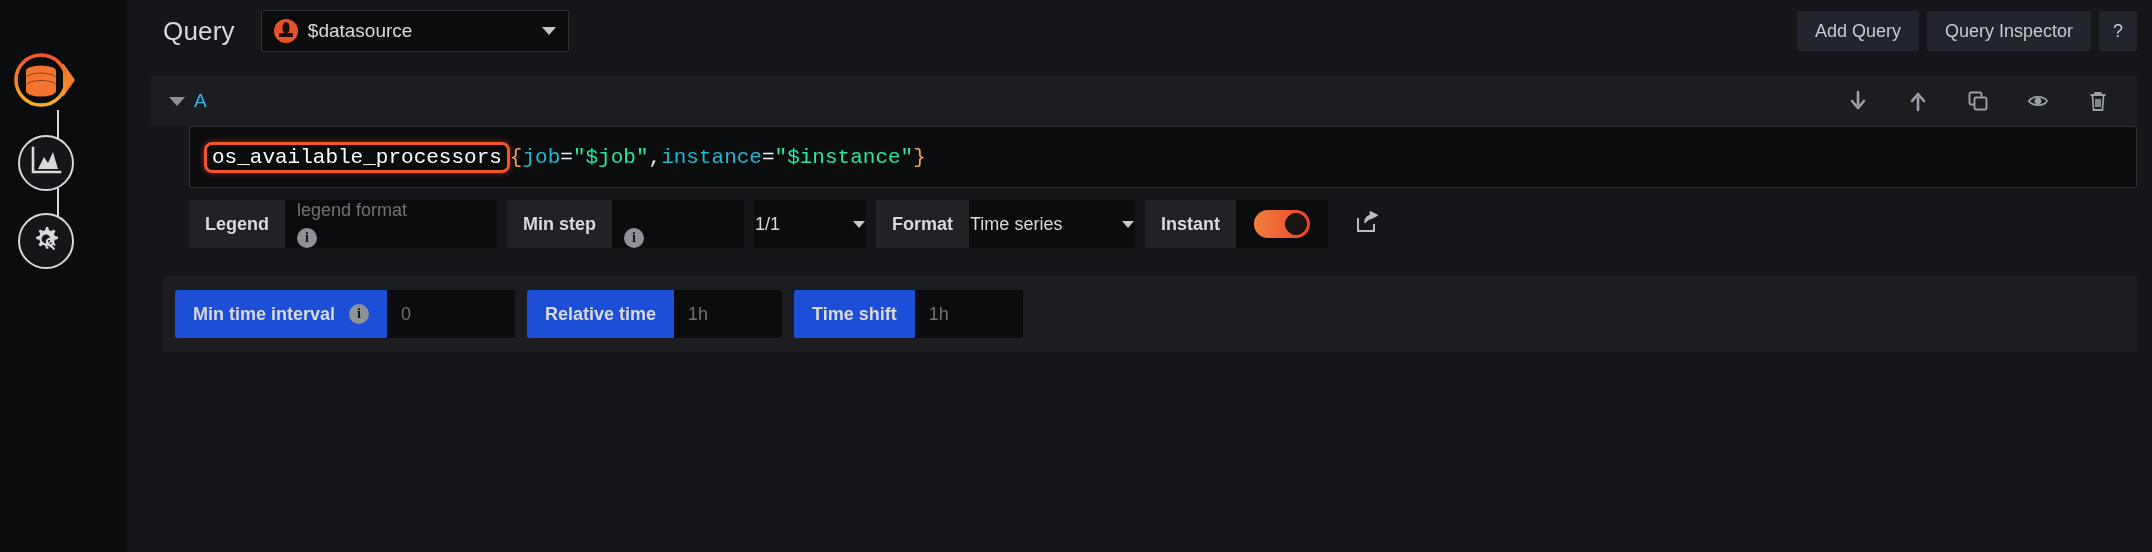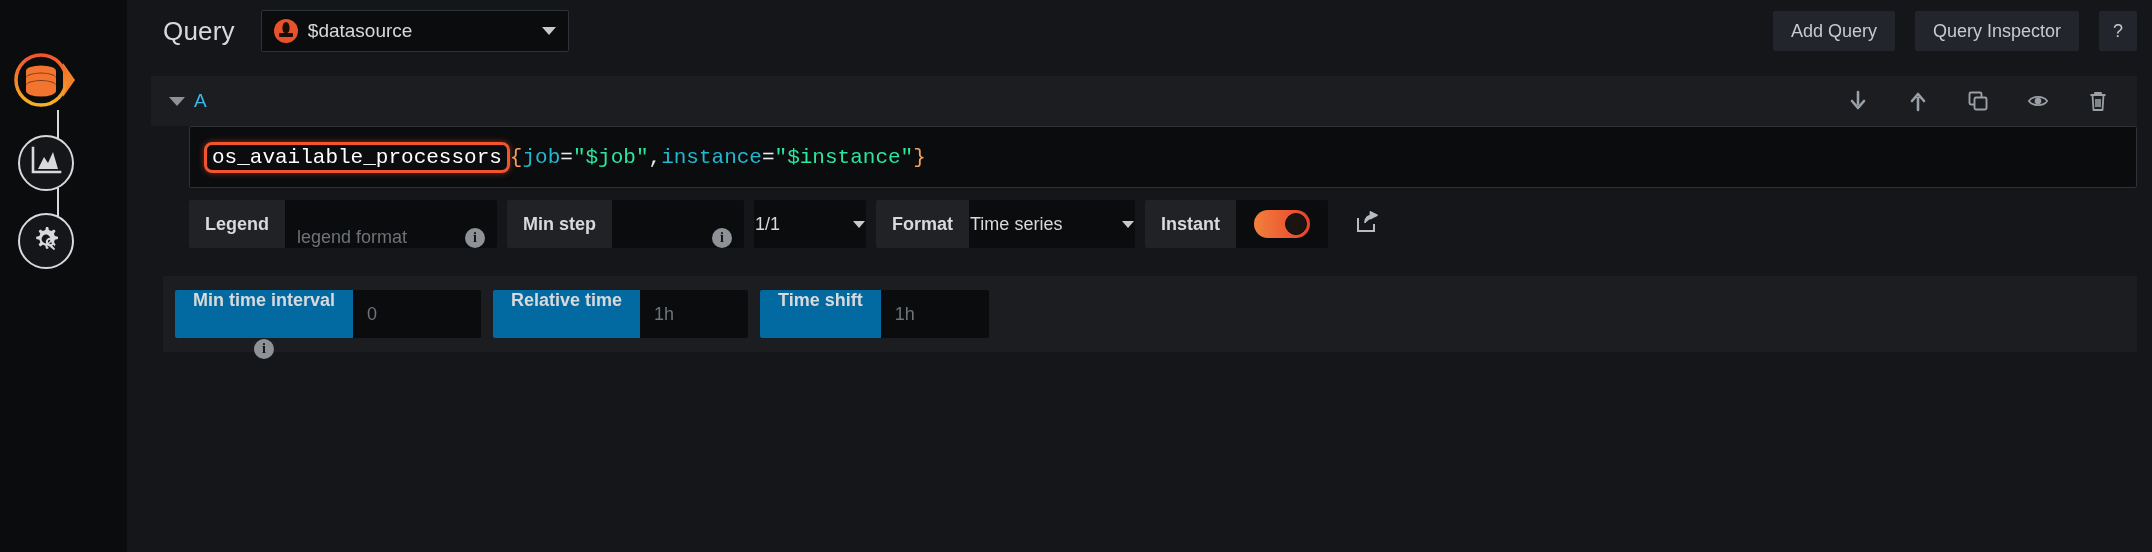--- a/index.html
+++ b/index.html
@@ -123,21 +123,21 @@
   .caret {
     width: 0; height: 0;
     border-left: 7px solid transparent;
     border-right: 7px solid transparent;
     border-top: 8px solid #c7c9cb;
   }
 
   .hdr-actions {
     margin-left: auto;
     display: flex;
-    gap: 20px;
+    gap: 8px;
   }
   .hdr-btn {
     height: 40px;
     padding: 0 18px;
     background: #22252b;
     border: none;
     border-radius: 2px;
     color: #c7cbd1;
     font-size: 18px;
     font-family: "Liberation Sans", sans-serif;
@@ -239,25 +239,26 @@
     font-size: 18px;
     font-weight: bold;
     border-radius: 2px 0 0 2px;
     white-space: nowrap;
   }
   .finput {
     background: #0b0c0e;
     border: none;
     border-radius: 0 2px 2px 0;
     display: flex;
-    align-items: flex-end;
+    align-items: flex-start;
     padding: 0 12px;
     color: #d8d9da;
     font-size: 18px;
     position: relative;
+    flex-direction: column;
   }
   .finput .ph { color: #6e7378; font-size: 18px; }
   .info-i {
     width: 20px; height: 20px;
     border-radius: 50%;
     background: #8e9297;
     color: #141619;
     font-size: 14px;
     font-weight: bold;
     font-family: "Liberation Serif", serif;
@@ -313,30 +314,29 @@
     margin: 28px 24px 0 36px;
     background: #1b1d21;
     padding: 14px 12px;
     display: flex;
     align-items: stretch;
     height: 76px;
     gap: 12px;
   }
   .bp-group { display: flex; align-items: stretch; }
   .bp-label {
-    background: #0369a1;
+    background: #1d4ed8;
     display: flex; align-items: center;
-    gap: 28px;
+    gap: 14px;
     padding: 0 18px;
     color: #d8d9da;
     font-size: 18px;
     font-weight: bold;
     border-radius: 2px 0 0 2px;
     white-space: nowrap;
-    flex-direction: column;
   }
   .bp-input {
     background: #0b0c0e;
     display: flex; align-items: center;
     padding: 0 14px;
     min-width: 92px;
     border-radius: 0 2px 2px 0;
     color: #6e7378;
     font-size: 18px;
   }

